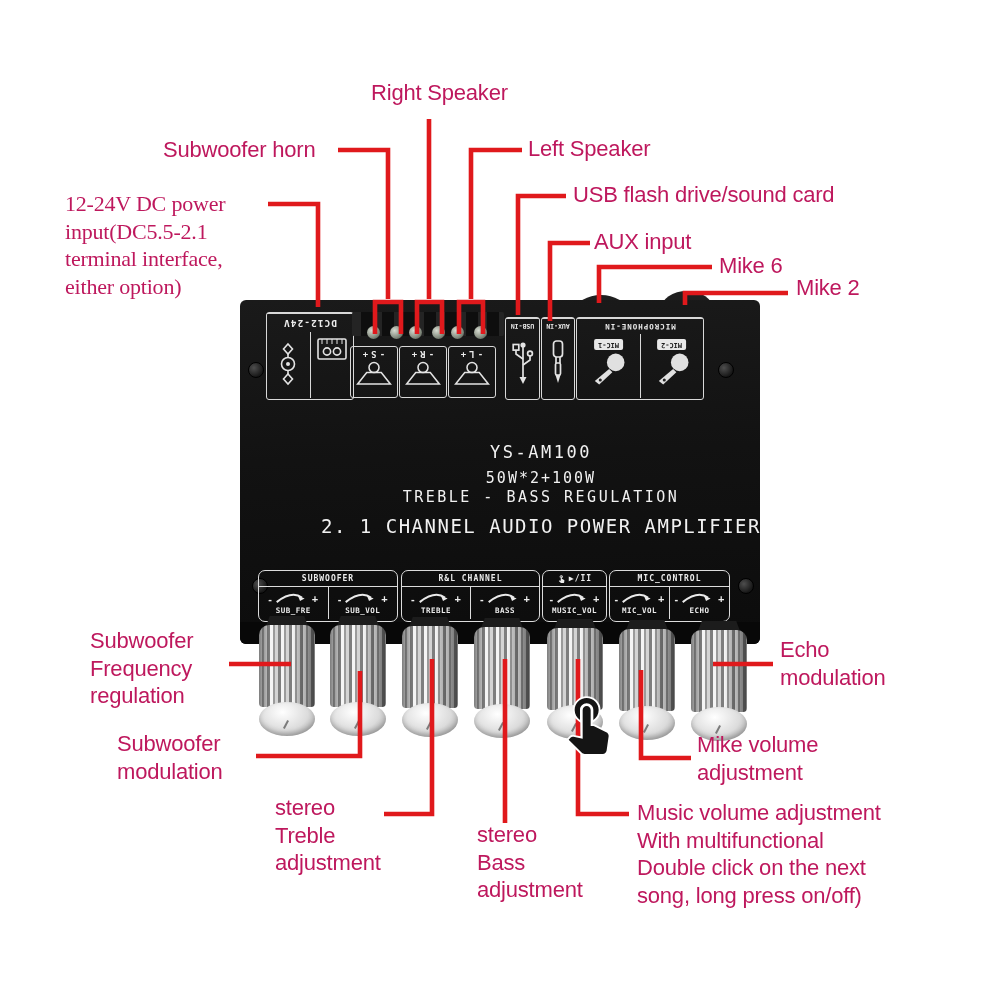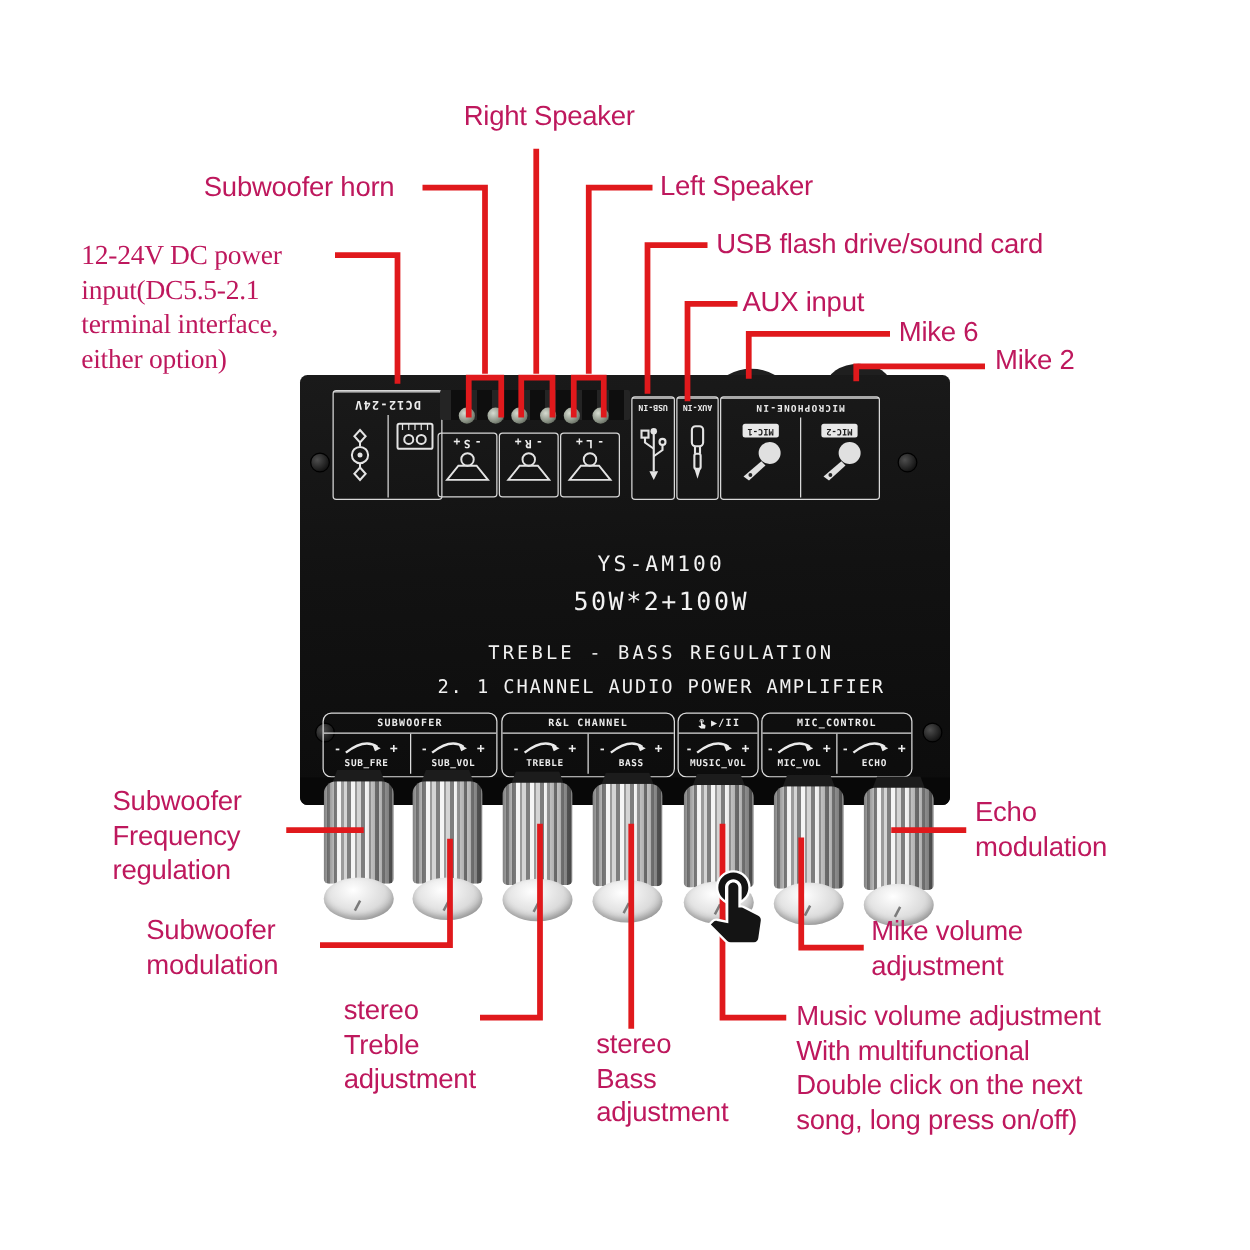--- a/index.html
+++ b/index.html
@@ -54,26 +54,26 @@
   .miccell{flex:1;display:flex;flex-direction:column;align-items:center;}
   .miccell + .miccell{border-left:1.4px solid #d8d8d8;}
   .micbadge{margin-top:5px;background:#e8e8e8;color:#1c1c1c;border-radius:2px;
             font-family:"DejaVu Sans Mono",monospace;font-weight:bold;font-size:7px;
             line-height:11px;padding:0 4px;}
 
   .cscrew{position:absolute;width:14px;height:14px;border-radius:50%;
           background:radial-gradient(circle at 35% 35%,#4e4e4e,#161616 72%);border:1px solid #000;}
 
   
-  #fronttext{position:absolute;left:0;top:142px;width:100%;text-align:center;
+  #fronttext{position:absolute;left:12px;top:142px;width:100%;text-align:center;
              color:#f1f1f1;font-family:"DejaVu Sans Mono",monospace;padding-left:29px;}
   .ft1{font-size:17px;letter-spacing:2.5px;margin-bottom:7px;}
-  .ft2{font-size:20px;letter-spacing:2px;margin-bottom:20px;}
+  .ft2{font-size:15px;letter-spacing:2px;margin-bottom:1px;}
   .ft3{font-size:15px;letter-spacing:2.5px;margin-bottom:9px;}
-  .ft4{font-size:15px;letter-spacing:1.5px;text-align:center;}
+  .ft4{font-size:19px;letter-spacing:1.5px;text-align:center;}
 
   
   .sec{position:absolute;top:270px;height:50px;border:1.6px solid #dcdcdc;border-radius:7px;
        color:#ececec;font-family:"DejaVu Sans Mono",monospace;}
   .sechead{height:15px;line-height:15px;text-align:center;font-size:8px;font-weight:bold;
            letter-spacing:1px;border-bottom:1.6px solid #dcdcdc;display:flex;
            align-items:center;justify-content:center;gap:3px;}
   .cells{display:flex;height:32px;}
   .cell{flex:1;display:flex;flex-direction:column;align-items:center;justify-content:center;}
   .cell + .cell{border-left:1.4px solid #dcdcdc;}

